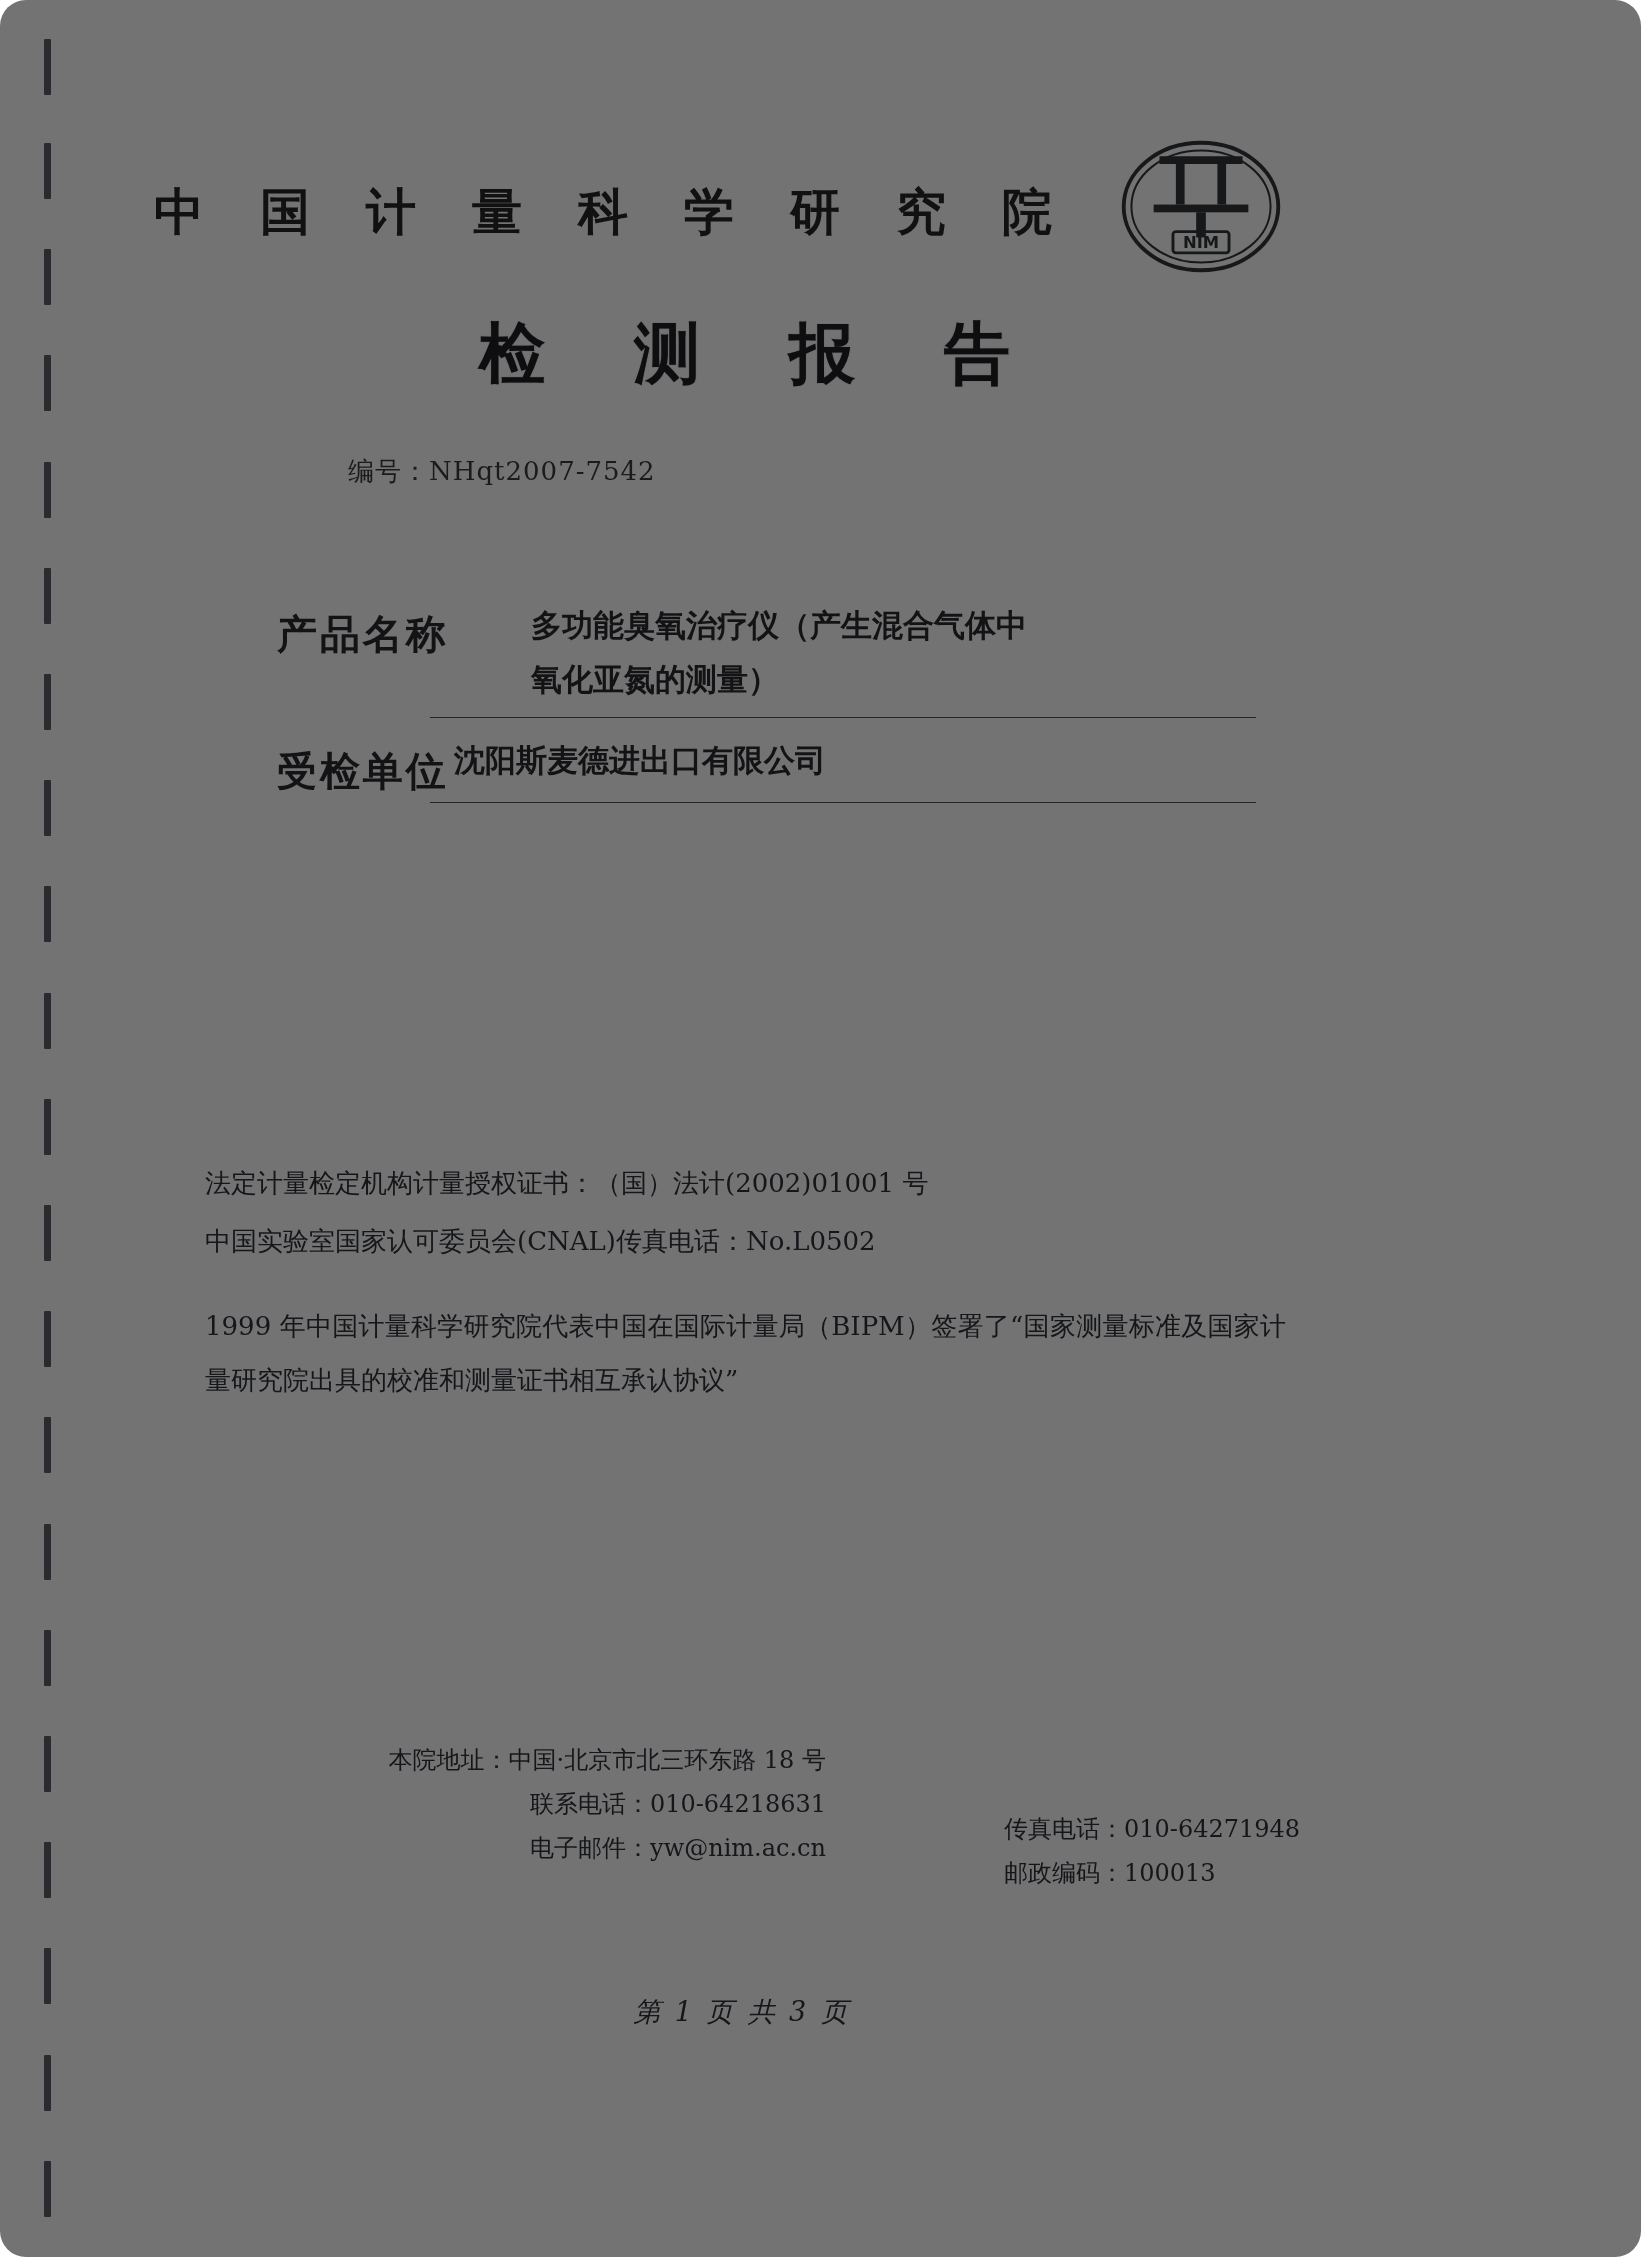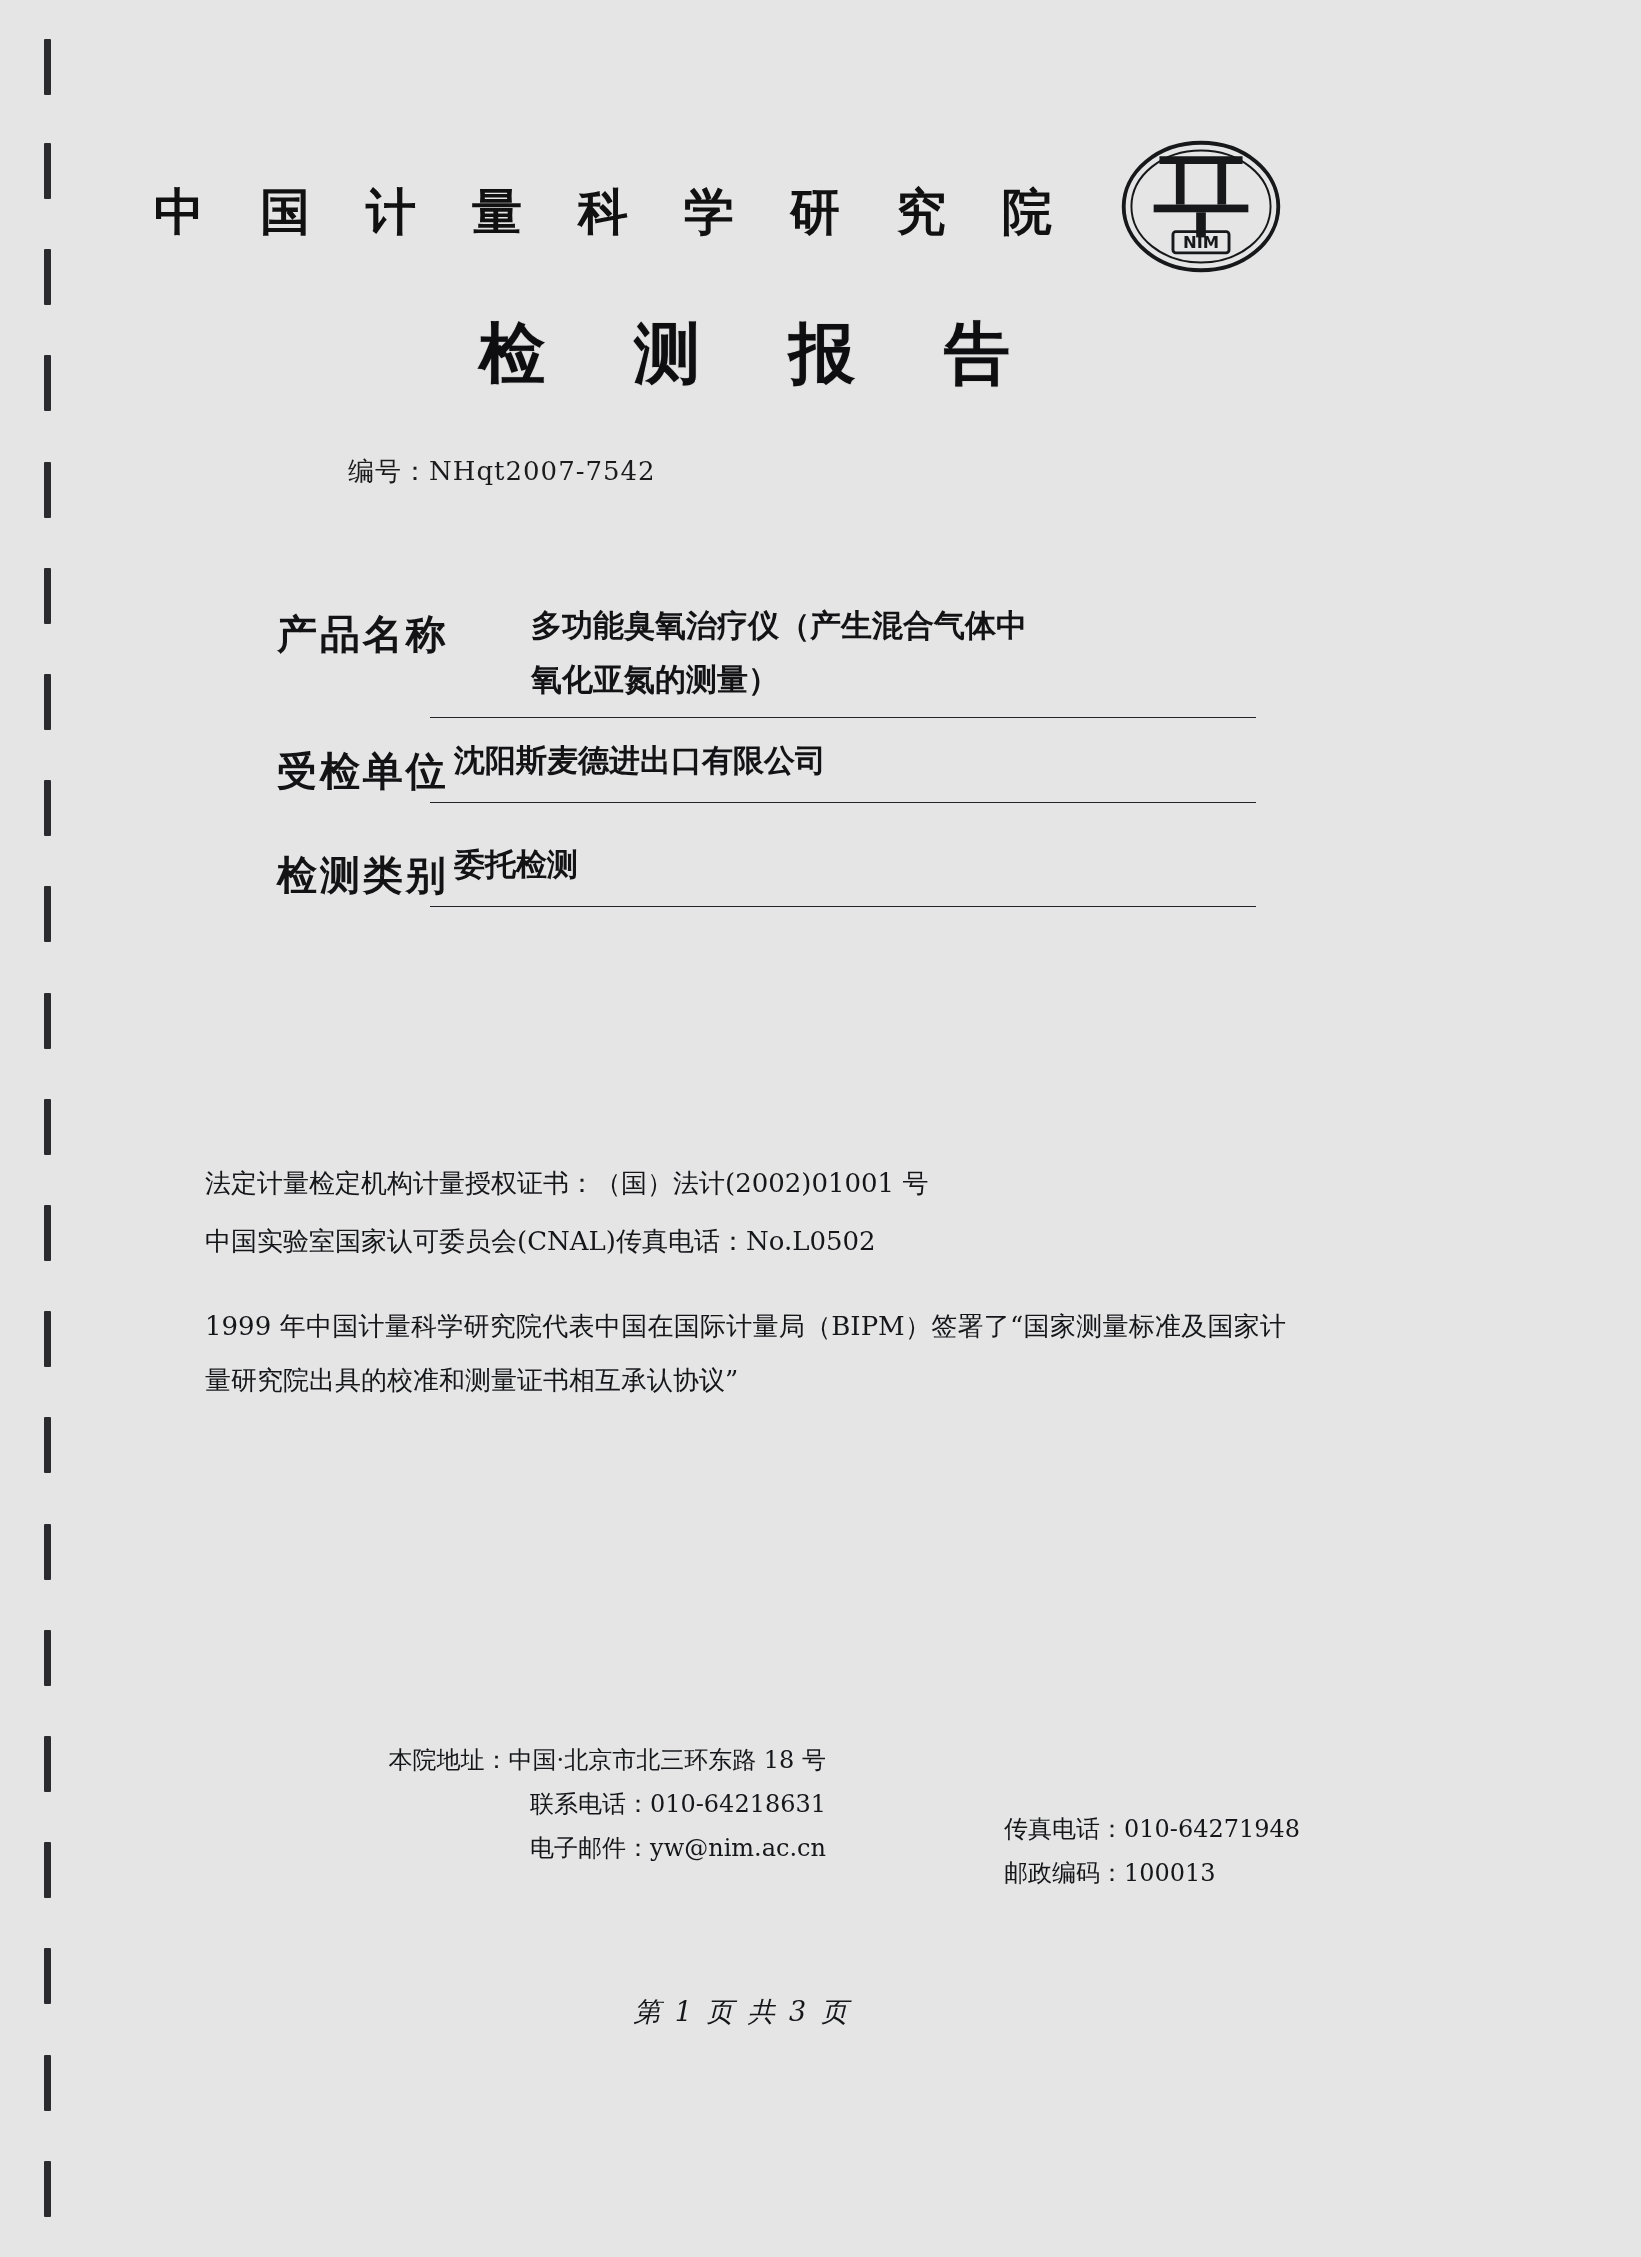--- a/index.html
+++ b/index.html
@@ -13,21 +13,22 @@
     position: relative;
     font-family: "DejaVu Serif", "Liberation Serif", serif;
     color: #17181a;
     overflow: hidden;
   }
 
   
   .page {
     position: absolute;
     inset: 0;
-    background: #e5e5e5;
+    background: #737373;
+    border-radius: 26px;
   }
 
   
   .binding {
     position: absolute;
     left: 44px;
     top: 0;
     width: 11.6px;
     height: 2257px;
   }
@@ -231,25 +232,20 @@
       <div class="field-value center" style="top:60px;left:415px;width:676px;">氧化亚氮的测量）</div>
       <div class="rule" style="top:118px;"></div>
     </div>
 
     <div class="field-row" style="height:106px;">
       <div class="field-label" style="top:29px;">受检单位</div>
       <div class="field-value center" style="top:25px;left:338px;width:676px;">沈阳斯麦德进出口有限公司</div>
       <div class="rule" style="top:87px;"></div>
     </div>
 
-    <div class="field-row" style="height:106px;">
-      <div class="field-label" style="top:27px;">检测类别</div>
-      <div class="field-value center" style="top:23px;left:338px;width:676px;">委托检测</div>
-      <div class="rule" style="top:85px;"></div>
-    </div>
 
   </div>
 
   <div class="cert">
     <div class="line">法定计量检定机构计量授权证书：（国）法计(2002)01001 号</div>
     <div class="line">中国实验室国家认可委员会(CNAL)传真电话：No.L0502</div>
     <div class="para">1999 年中国计量科学研究院代表中国在国际计量局（BIPM）签署了“国家测量标准及国家计量研究院出具的校准和测量证书相互承认协议”</div>
   </div>
 
   <div class="contact-left">

